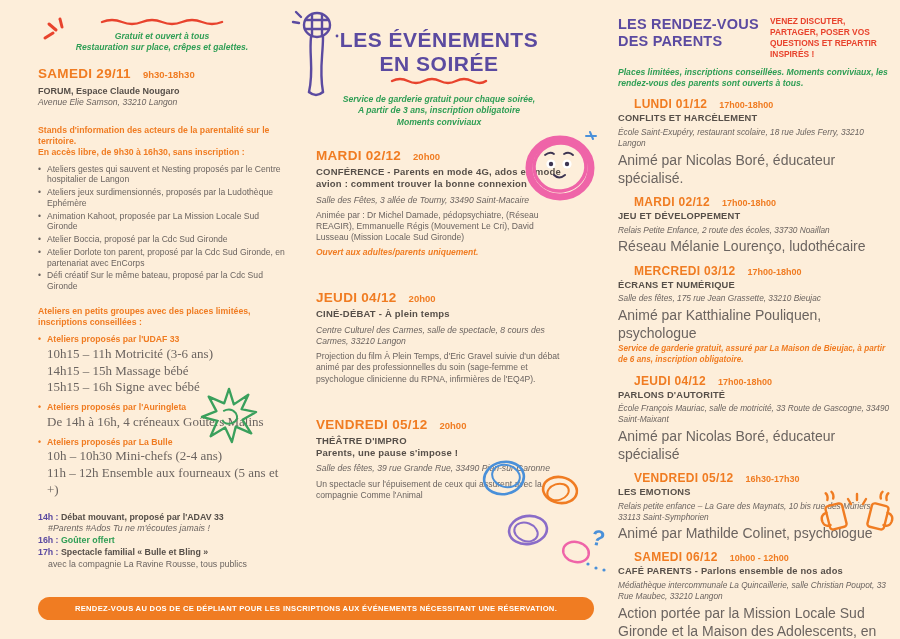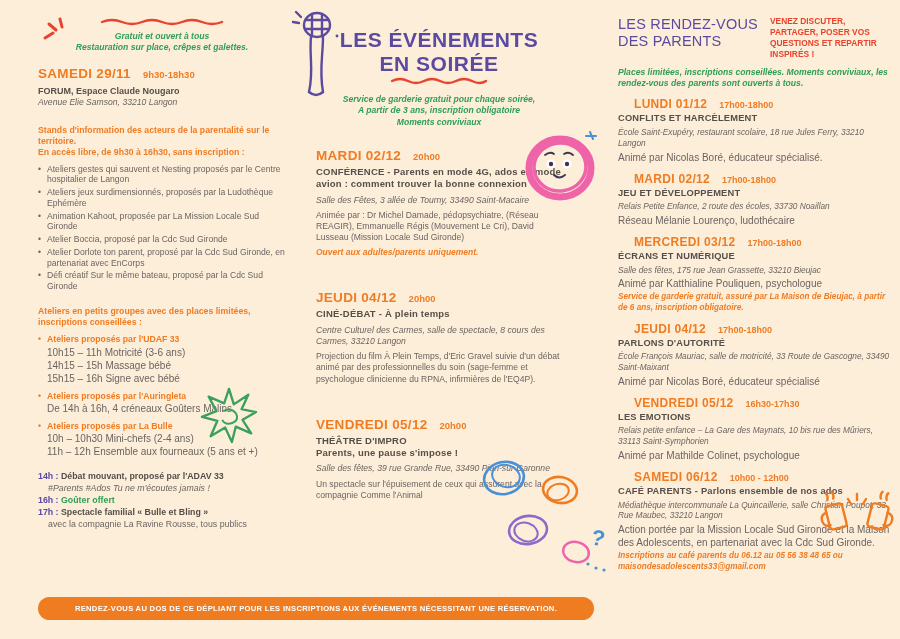--- a/index.html
+++ b/index.html
@@ -33,51 +33,51 @@
   .free-title { }
 
   .bullets { list-style:none; margin-top:5px; }
   .bullets li { font-size:8.6px; line-height:1.25; padding-left:9px; position:relative; margin-bottom:2px; color:#6b6460; }
   .bullets li::before { content:"•"; position:absolute; left:0; top:0; }
 
   .limited-title { margin-top:14px; }
   .group { margin-top:6px; }
   .group-title { position:relative; padding-left:9px; }
   .group-title::before { content:"•"; position:absolute; left:0; }
-  .group-line { font-size:10px; padding-left:9px; line-height:1.3; color:#6b6460; }
+  .group-line { font-size:13px; padding-left:9px; line-height:1.3; color:#6b6460;font-family:Liberation Serif, serif; }
 
   .schedule { margin-top:13px; font-size:8.8px; line-height:1.35; }
   .sched-time { color:#5b4aa0; font-weight:800; }
   .st-strong { color:#564f49; font-weight:700; }
   .st-italic { font-style:italic; color:#6b6460; }
   .st-gray { color:#6b6460; }
   .green-text { color:#2f9e55; font-weight:700; }
   .indent { padding-left:10px; }
 
   .evening-head { text-align:center; position:relative; padding-top:16px; }
   .evening-title { color:#5b4aa0; font-size:21px; font-weight:800; line-height:1.12; letter-spacing:.5px; }
   .evening .green-sub { margin-top:9px; }
   .event { margin-top:20px; }
   .event + .event { margin-top:32px; }
   .event-title { color:#564f49; font-weight:800; font-size:9.5px; line-height:1.3; margin-top:3px; letter-spacing:.2px; }
   .venue { font-style:italic; font-size:8.6px; margin-top:4px; line-height:1.3; }
   .body-text { font-size:8.6px; margin-top:4px; line-height:1.3; }
   .note-orange { color:#f07c22; font-weight:700; font-style:italic; font-size:8.5px; margin-top:4px; line-height:1.3; }
 
   .parents-head { display:flex; gap:10px; align-items:flex-start; }
-  .parents-title { color:#5b4aa0; font-size:14.5px; font-weight:400; line-height:1.15; flex:1; letter-spacing:.2px; }
+  .parents-title { color:#5b4aa0; font-size:14.5px; font-weight:700; line-height:1.15; flex:1; letter-spacing:.2px; }
   .callout { width:120px; color:#e8432d; font-weight:800; font-size:8.4px; line-height:1.3; }
   .parents .green-sub { margin-top:7px; }
   .session { margin-top:4px; }
   .session .day-row { margin-top:8px; }
   .session .day { font-size:12px;padding-left:16px; }
   .session .hours { font-size:9px; }
   .session-title { color:#564f49; font-weight:800; font-size:9.3px; margin-top:2px; letter-spacing:.2px; line-height:1.25; }
   .session .venue { margin-top:2px; font-size:8.3px; }
-  .session .body-text { margin-top:2px; font-size:10px; }
+  .session .body-text { margin-top:2px; font-size:14px; }
   .session .note-orange { font-size:8.2px; margin-top:2px; }
 
   .banner { position:absolute; left:38px; top:597px; width:556px; height:23px; background:#f07c22; border-radius:12px;
             display:flex; align-items:center; justify-content:center; color:#fff; font-weight:800; font-size:7.6px;
             letter-spacing:.3px; text-align:center; padding:0 12px; }
 
   .doodles { position:absolute; inset:0; pointer-events:none; }
   .doodle { position:absolute; }
   .d-mic { left:290px; top:8px; }
   .d-star { left:200px; top:386px; }

